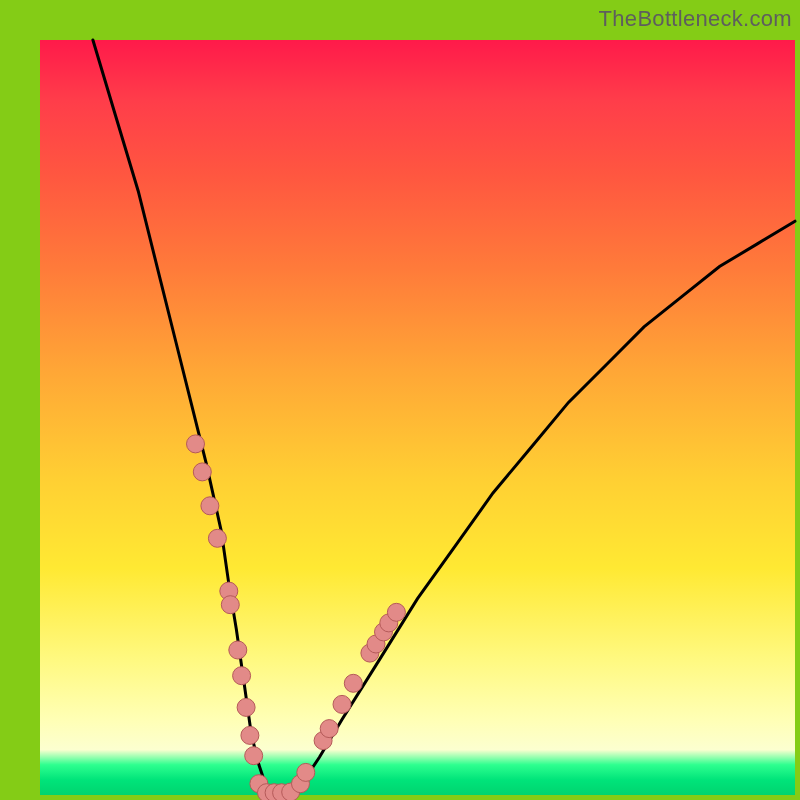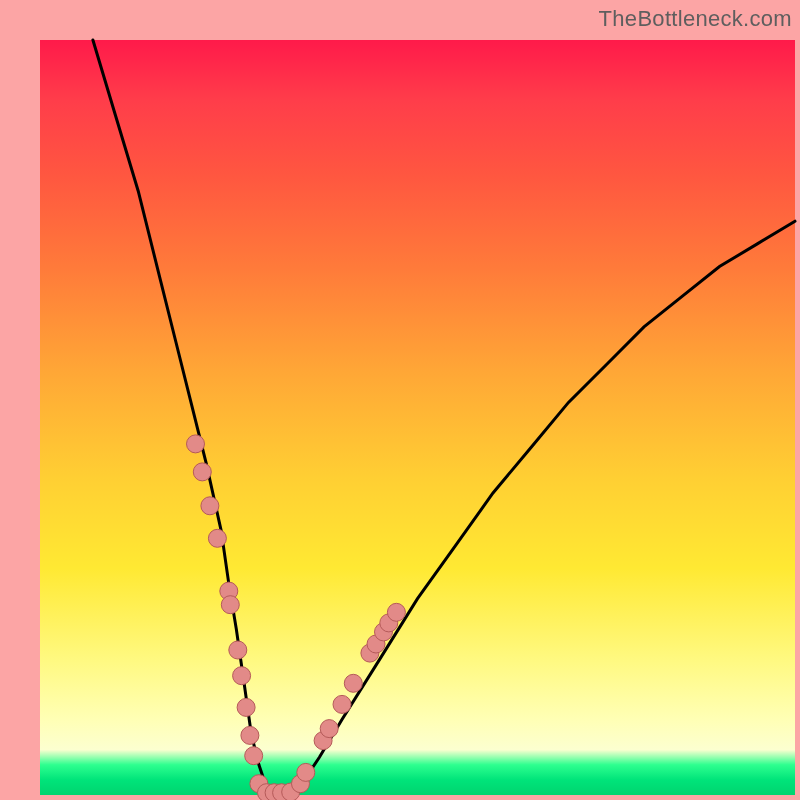--- a/index.html
+++ b/index.html
@@ -8,21 +8,21 @@
     width: 800px;
     height: 800px;
     overflow: hidden;
     background: #000;
     font-family: Arial, Helvetica, sans-serif;
   }
   .frame {
     position: relative;
     width: 800px;
     height: 800px;
-    background: #fca5a5;
+    background: #84cc16;
   }
   .plot-area {
     position: absolute;
     left: 40px;
     top: 40px;
     width: 755px;
     height: 755px;
     
     background: linear-gradient(to bottom,
       #ff1a4a 0%,

